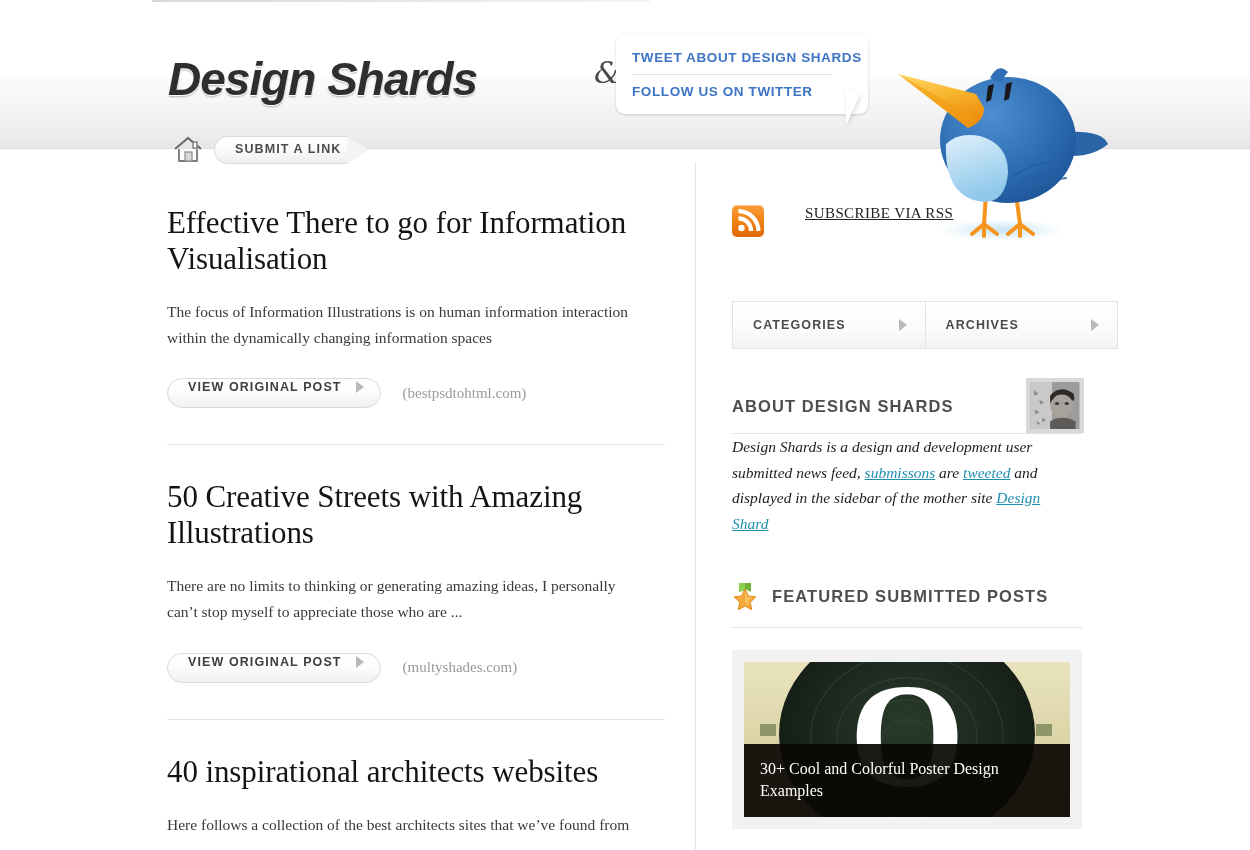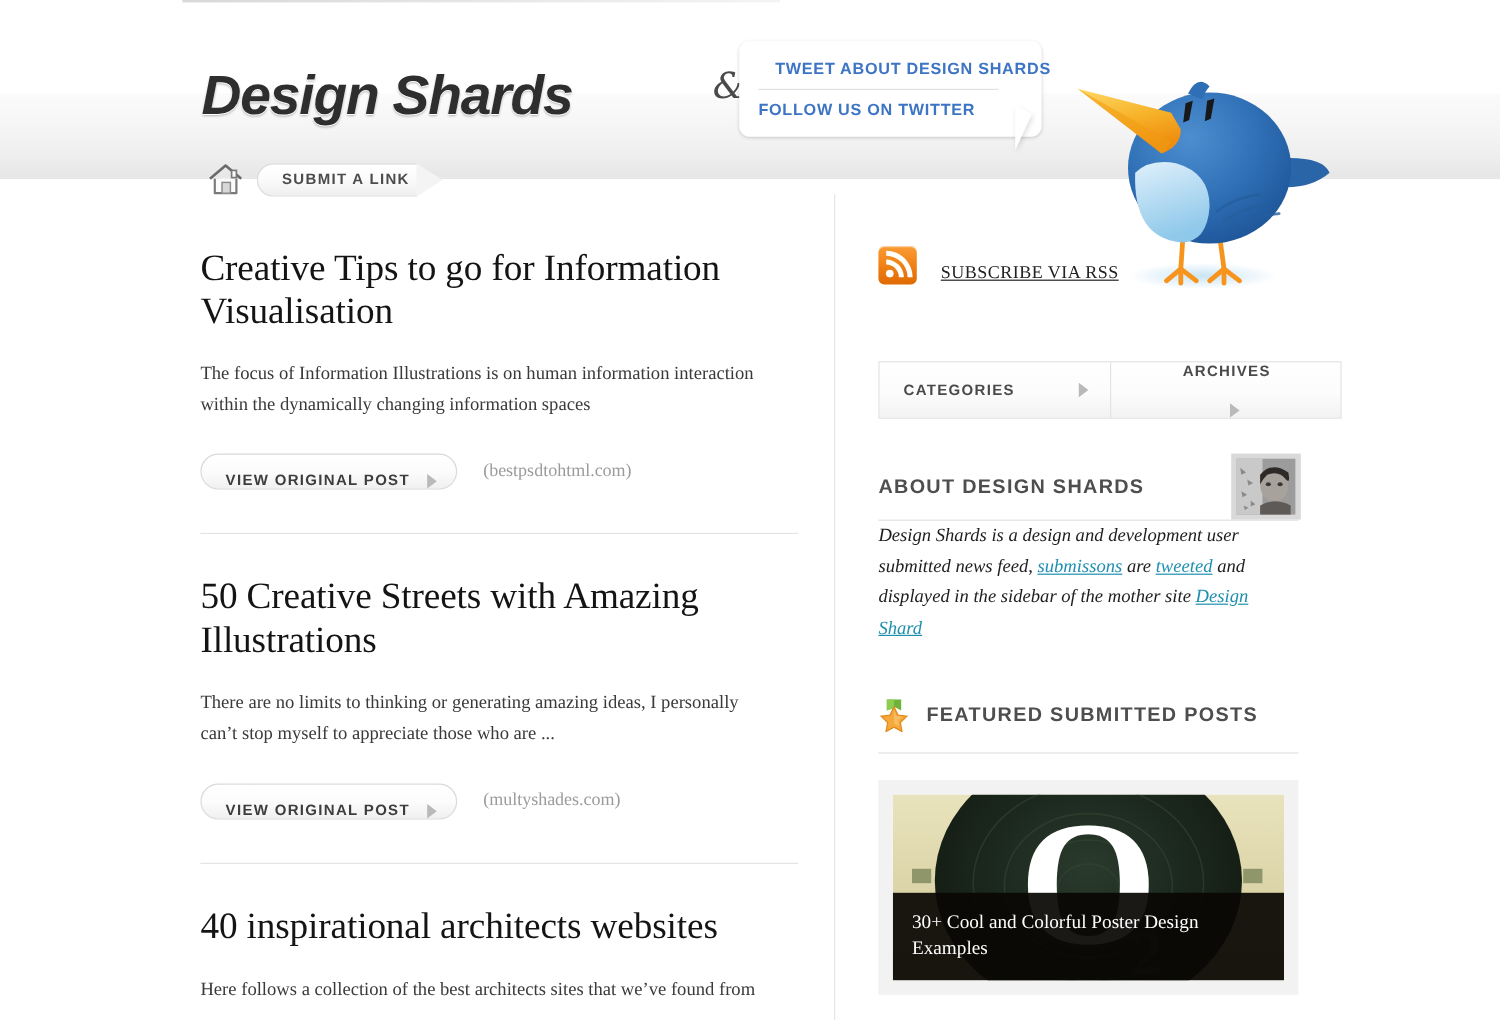--- a/index.html
+++ b/index.html
@@ -94,21 +94,21 @@
     position: absolute;
     left: 632px;
     font-family: "Liberation Sans", sans-serif;
     font-weight: bold;
     font-size: 13.5px;
     letter-spacing: 0.6px;
     color: #3d75c4;
     text-decoration: none;
     white-space: nowrap;
   }
-  #bubble-link-1 { top: 50px; margin-left: 14px; }
+  #bubble-link-1 { top: 50px; }
   #bubble-link-2 { top: 84px; }
   #bubble-sep {
     position: absolute;
     left: 632px;
     top: 74px;
     width: 200px;
     height: 1px;
     background: #e2e2e2;
   }
 
@@ -202,23 +202,23 @@
     color: #3a3a3a;
     margin: 0 0 28px 0;
     width: 480px;
   }
   .post-actions {
     display: flex;
     align-items: center;
   }
   .view-btn {
     display: inline-flex;
-    align-items: flex-end;
+    align-items: center;
     height: 30px;
-    padding: 0 16px 0 20px;
+    padding: 0 16px 12px 20px;
     border: 1px solid #dadada;
     border-radius: 16px;
     background: linear-gradient(to bottom, #ffffff 0%, #fcfcfc 50%, #f0f0f0 100%);
     box-sizing: border-box;
     cursor: pointer;
     white-space: nowrap;
   }
   .view-btn-label {
     font-size: 12.5px;
     font-weight: bold;
@@ -249,23 +249,24 @@
 
   
   #sidebar {
     position: absolute;
     left: 732px;
     top: 205px;
     width: 352px;
   }
   #rss-row {
     display: flex;
-    align-items: flex-end;
+    align-items: flex-start;
     height: 32px;
     margin-bottom: 0;
+    gap: 21px;
   }
   #rss-icon {
     width: 32px; height: 32px;
     border-radius: 5px;
     background: linear-gradient(to bottom, #fa9c35 0%, #ef7f13 55%, #e06a04 100%);
     box-shadow: inset 0 1px 0 rgba(255,255,255,0.5);
     position: relative;
     flex: none;
   }
   #rss-link {
@@ -289,21 +290,21 @@
   }
   .ca-box {
     flex: 1;
     display: flex;
     align-items: center;
     justify-content: space-between;
     padding: 0 18px 0 20px;
     box-sizing: border-box;
     cursor: pointer;
   }
-  .ca-box + .ca-box { border-left: 1px solid #e3e3e3; flex-direction: column; }
+  .ca-box + .ca-box { border-left: 1px solid #e3e3e3; }
   .ca-label {
     font-size: 12.5px;
     font-weight: bold;
     letter-spacing: 1.1px;
     color: #4a4a4a;
     white-space: nowrap;
   }
 
   .side-head {
     display: flex;
@@ -466,21 +467,21 @@
     <div id="submit-tab-body"></div>
     <div id="submit-tab-point"></div>
     <div id="submit-tab-label">SUBMIT A LINK</div>
   </div>
 
   <div id="divider"></div>
 
   <div id="main-col">
 
     <div class="post">
-      <h2 class="post-title">Creative Tips to go for Information Visualisation</h2>
+      <h2 class="post-title">Effective There to go for Information Visualisation</h2>
       <p class="post-excerpt">The focus of Information Illustrations is on human information interaction within the dynamically changing information spaces</p>
       <div class="post-actions">
         <span class="view-btn">
           <span class="view-btn-label">VIEW ORIGINAL POST</span>
           <span class="tri"></span>
         </span>
         <span class="post-source">(bestpsdtohtml.com)</span>
       </div>
     </div>
 

